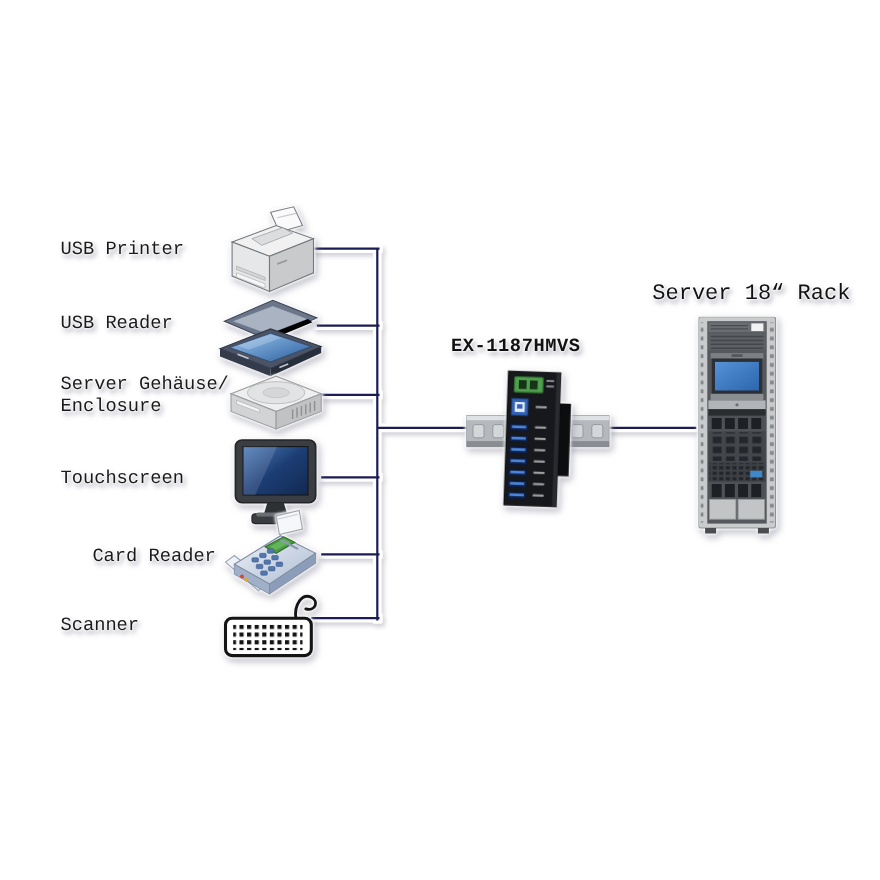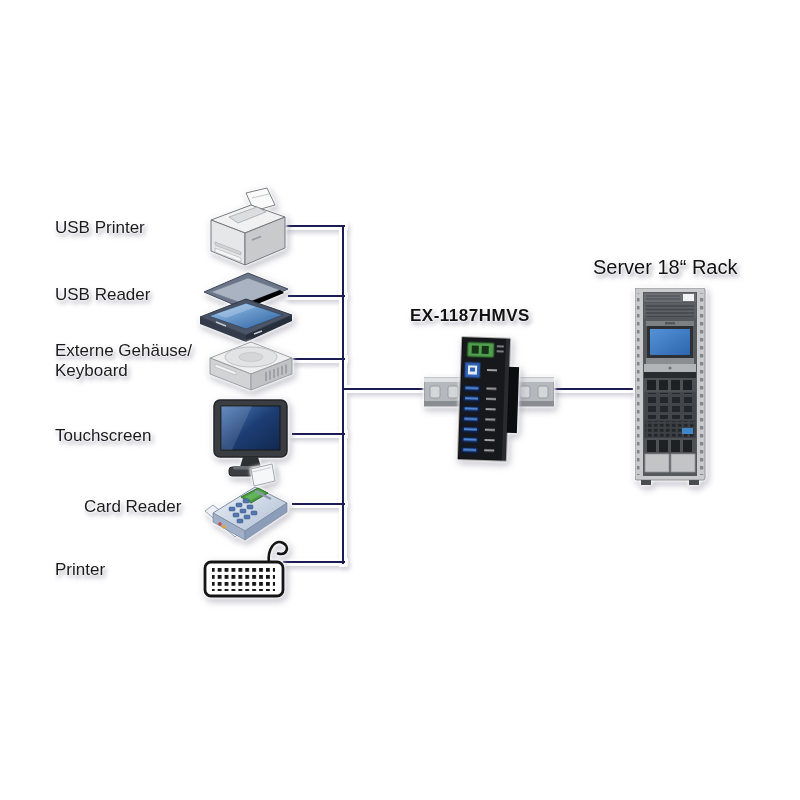--- a/index.html
+++ b/index.html
@@ -1,18 +1,18 @@
 <!DOCTYPE html>
 <html><head>
 <meta charset="utf-8">
 <style>
   html,body{margin:0;padding:0;background:#ffffff;}
   #canvas{
     position:relative;width:800px;height:688px;background:#ffffff;overflow:hidden;
-    font-family:Liberation Sans, sans-serif;
+    font-family:Liberation Mono, monospace;
   }
   .dev-label{
     position:absolute;font-size:17px;color:#1a1a1a;line-height:20px;white-space:nowrap;
     text-shadow:0 0 2px #fff,0 0 2px #fff,0 0 3px #fff;
     filter:drop-shadow(2px 3px 2px rgba(140,140,160,.45));
   }
   .hub-label{
     position:absolute;font-size:17px;font-weight:bold;color:#111;letter-spacing:.5px;white-space:nowrap;
     text-shadow:0 0 2px #fff,0 0 2px #fff,0 0 3px #fff;
     filter:drop-shadow(2px 3px 2px rgba(140,140,160,.5));
@@ -38,29 +38,29 @@
       <path d="M286 226 H344 M289 296 H344 M291 359 H344 M293 434 H344 M293 504 H344 M284 562 H344 M343 226 V563 M344 389 H430 M548 389 H632" stroke="#ffffff" stroke-width="8"></path>
       <path d="M286 226 H344 M289 296 H344 M291 359 H344 M293 434 H344 M293 504 H344 M284 562 H344 M343 226 V563 M344 389 H430 M548 389 H632" stroke="#1c1c55" stroke-width="2"></path>
     </g>
   </svg>
 
   <div class="dev-label lvl3" style="left:55px;top:218px;">USB Printer</div>
 
   <div class="dev-label lvl3" style="left:55px;top:285px;">USB Reader</div>
 
   <div class="dev-label lvl3" style="left:55px;top:341px;">
-    <div>Externe Gehäuse/</div>
-    <div>Keyboard</div>
+    <div>Server Gehäuse/</div>
+    <div>Enclosure</div>
   </div>
 
   <div class="dev-label lvl3" style="left:55px;top:426px;text-align:center;">Touchscreen</div>
 
   <div class="dev-label lvl3" style="left:55px;top:497px;margin-left:29px;">Card Reader</div>
 
-  <div class="dev-label lvl3" style="left:55px;top:560px;">Printer</div>
+  <div class="dev-label lvl3" style="left:55px;top:560px;">Scanner</div>
 
   <svg class="icon sticker lvl2" style="left:200px;top:186px;" width="95" height="85" viewBox="0 0 95 85">
     <polygon points="46,7 67,2 75,19 54,25" fill="#fafafa" stroke="#7d8185" stroke-width="1"></polygon>
     <path d="M52,12 l17,-4" stroke="#c5c8ca" stroke-width="1" fill="none"></path>
     <polygon points="11,34 51,19 85,31 45,47" fill="#f1f1f2" stroke="#75797d" stroke-width="1"></polygon>
     <polygon points="29,31 57,21 66,26 38,37" fill="#dcdddf" stroke="#8f9396" stroke-width="0.6"></polygon>
     <polygon points="11,34 45,47 45,79 11,65" fill="#e6e7e8" stroke="#75797d" stroke-width="1"></polygon>
     <polygon points="45,47 85,31 85,62 45,79" fill="#c8cacc" stroke="#75797d" stroke-width="1"></polygon>
     <polygon points="15,56 41,66 41,69 15,59" fill="#d4d5d7" stroke="#9a9da0" stroke-width="0.5"></polygon>
     <polygon points="15,62 41,72 41,76 15,66" fill="#f6f6f7" stroke="#9a9da0" stroke-width="0.5"></polygon>

